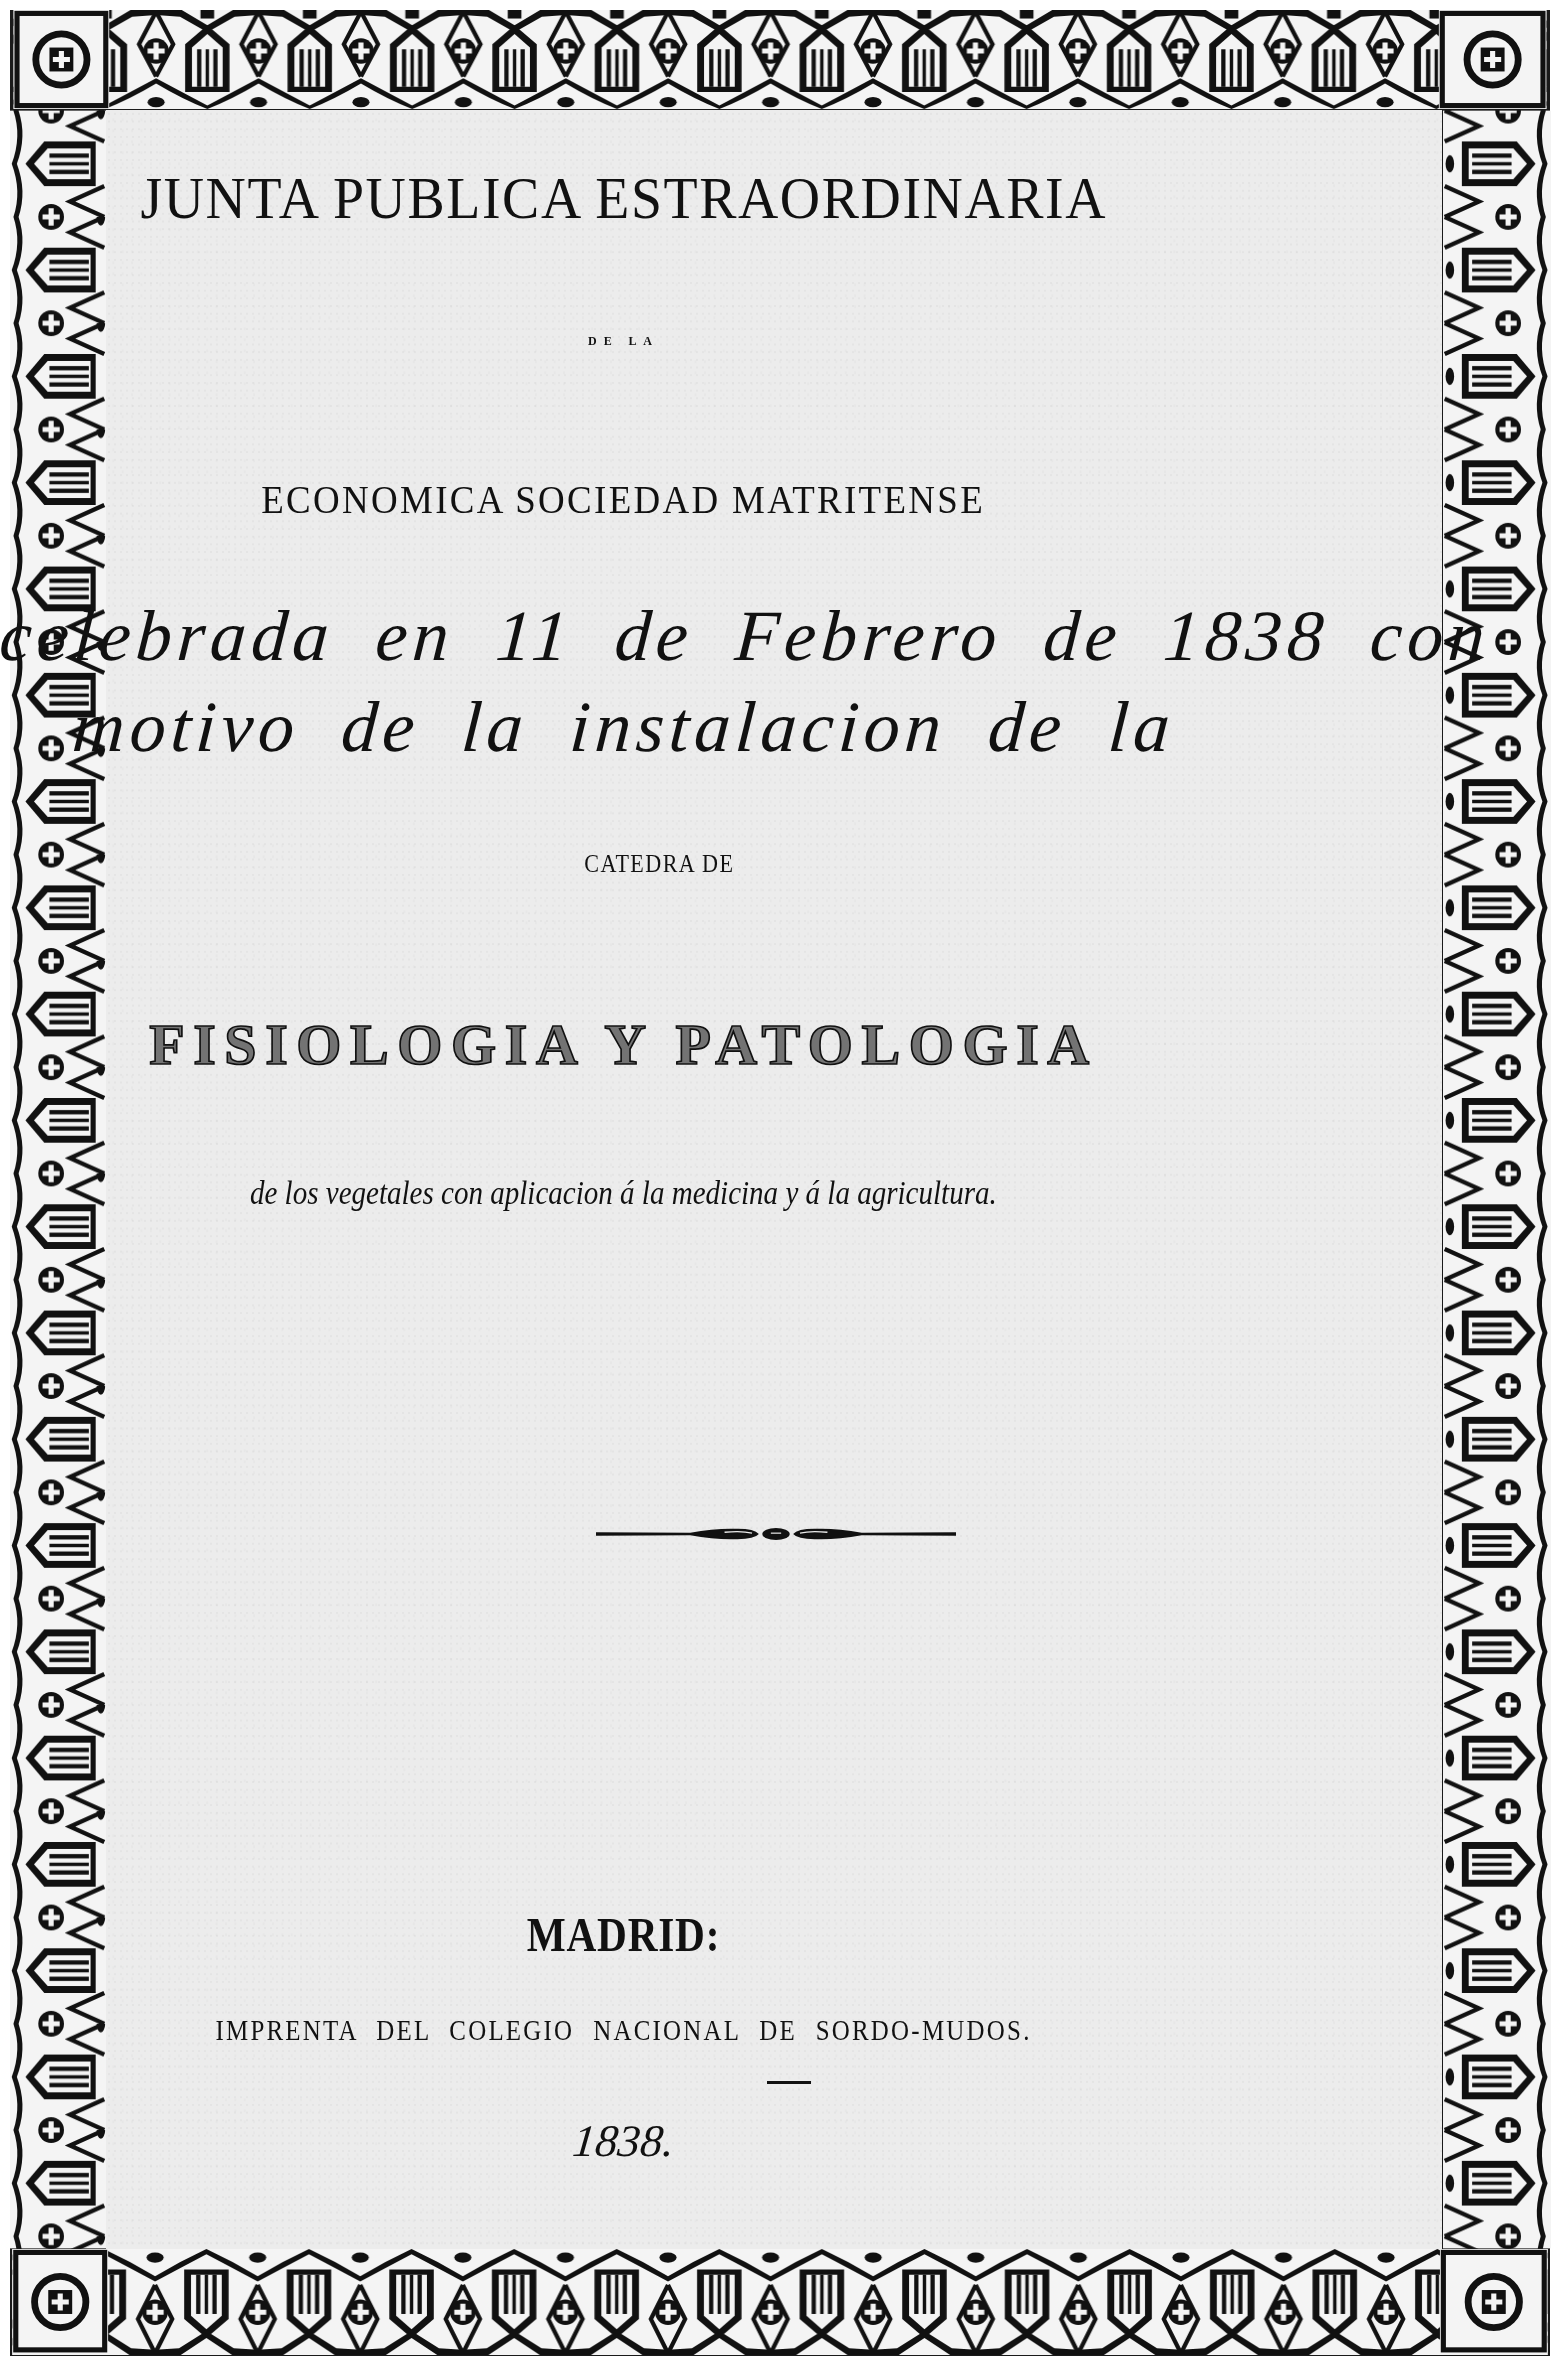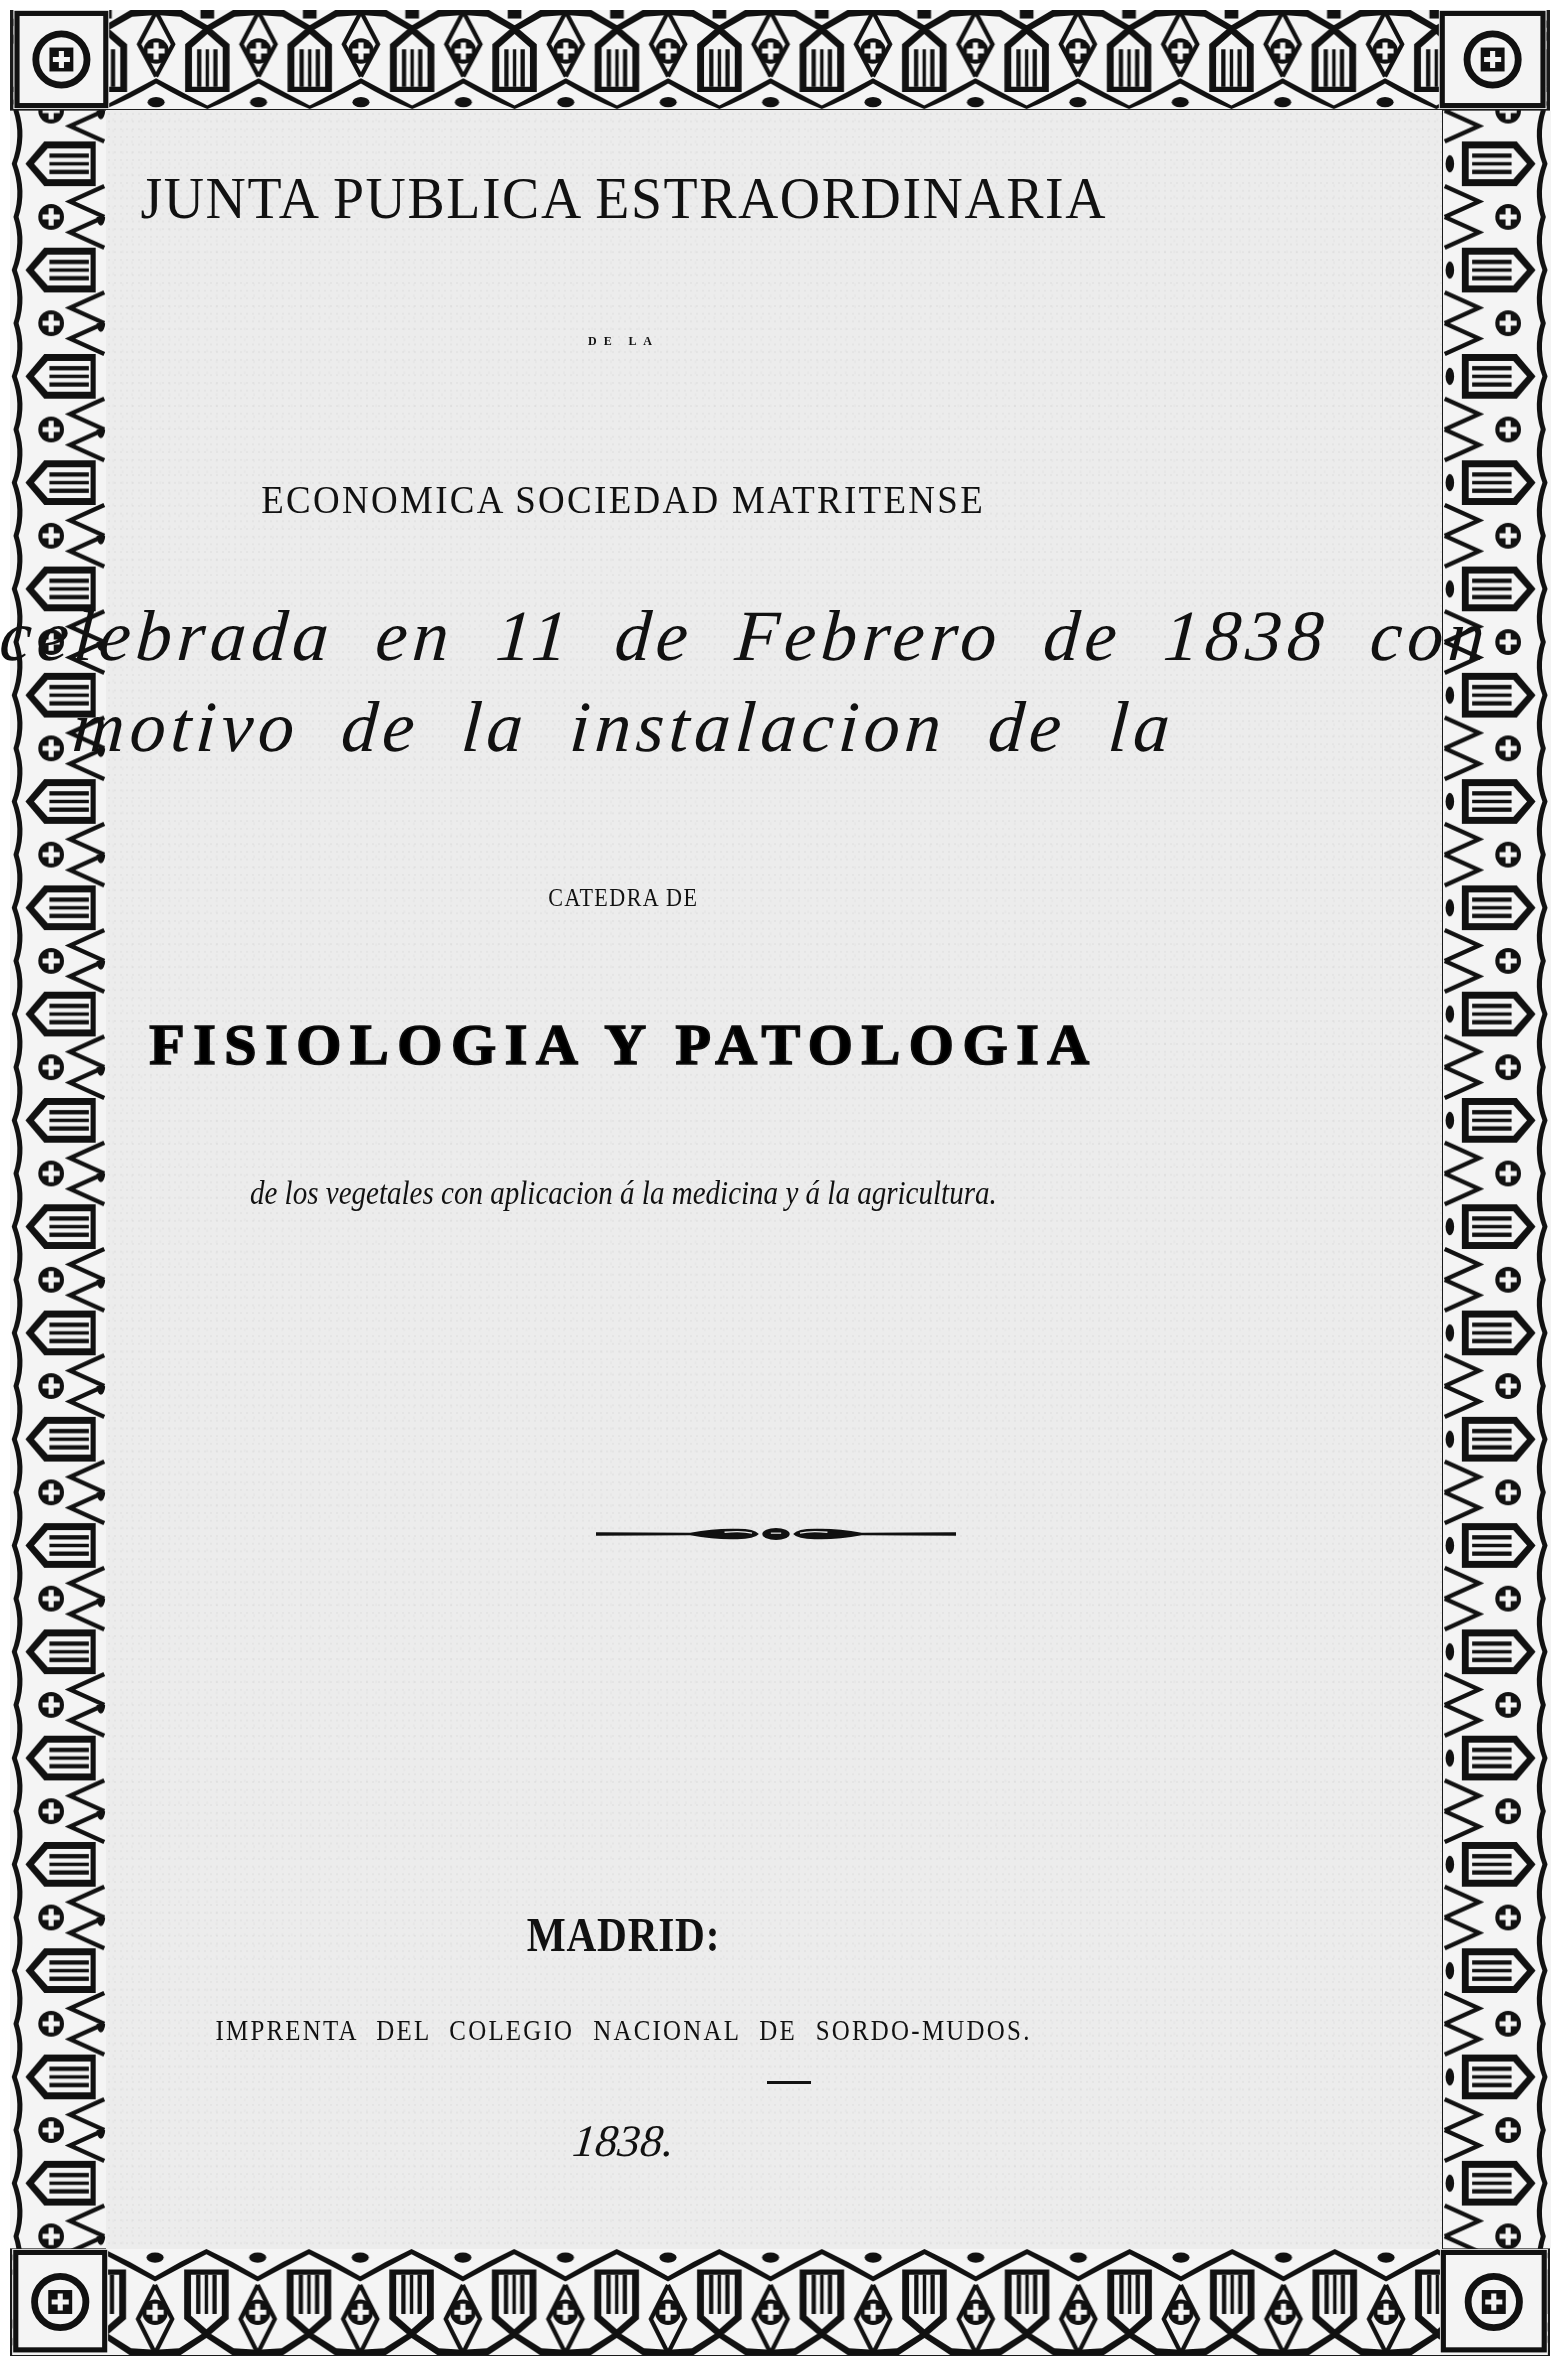--- a/index.html
+++ b/index.html
@@ -42,27 +42,27 @@
   .t-dela    { top: 335px; font-size: 12px; font-weight: bold; letter-spacing: 6.9px; }
 
   .t-soc     { top: 473px; font-size: 41px; letter-spacing: 2.6px; margin-top: 6px; }
   .t-soc .inner { transform: scaleX(0.9); }
 
   .t-script1 { top: 600px; font-size: 72px; font-style: italic; letter-spacing: 5.1px; word-spacing: 19px; }
   .t-script1 .inner { transform: scaleX(1.0) skewX(-4deg); }
   .t-script2 { top: 691px; font-size: 72px; font-style: italic; letter-spacing: 5.1px; word-spacing: 19px; }
   .t-script2 .inner { transform: skewX(-4deg); }
 
-  .t-catedra { top: 885px; font-size: 26px; letter-spacing: 1.7px; }
+  .t-catedra { top: 851px; font-size: 26px; letter-spacing: 1.7px; padding-left: 36px; }
   .t-catedra .inner { transform: scaleX(0.85); }
 
   .t-fisio   { top: 1016px; font-size: 58px; font-weight: bold; letter-spacing: 8.6px; }
   .t-fisio .inner {
     transform: scaleX(1.0);
-    color: #000000;
+    color: #737373;
     text-shadow: 0 0 0 #000;
     -webkit-text-stroke: 1.7px #111;
   }
   .t-fisio .inner { background: none; }
 
   .t-sub     { top: 1177px; font-size: 33px; letter-spacing: 0px; font-style: italic; }
   .t-sub .inner { transform: scaleX(0.88); }
 
   .divider {
     position: absolute; left: 596px; top: 1528px; width: 360px; height: 12px;

